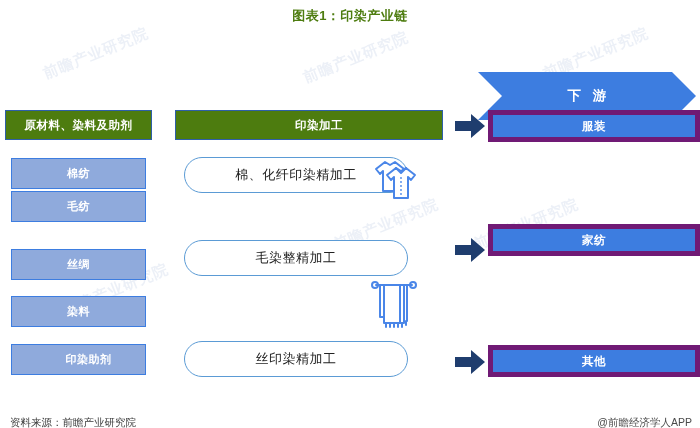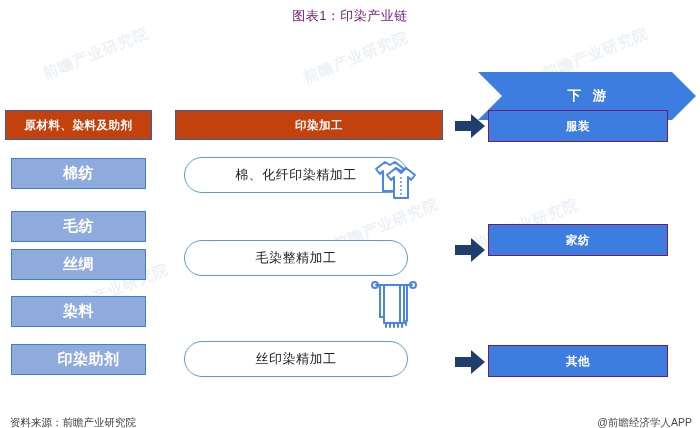--- a/index.html
+++ b/index.html
@@ -16,22 +16,22 @@
   }
 
   
   .chart-title {
     position: absolute;
     left: 0;
     top: 7px;
     width: 700px;
     text-align: center;
     font-size: 13px;
-    font-weight: normal;
-    color: #701a75;
+    font-weight: bold;
+    color: #4d7c0f;
     letter-spacing: 0.5px;
   }
 
   
   .banner-row {
     position: absolute;
     left: 0;
     top: 45px;
     width: 700px;
     height: 48px;
@@ -63,42 +63,42 @@
   .banner-down {
     left: 478px;
     width: 218px;
     clip-path: polygon(0 0, 194px 0, 218px 50%, 194px 100%, 0 100%, 24px 50%);
     margin-top: 27px;
   }
 
   
   .hdr-box {
     position: absolute;
-    background: #c2410c;
+    background: #4d7c0f;
     border: 1px solid #2E5FA8;
     color: #ffffff;
     font-size: 11.5px;
     font-weight: bold;
     display: flex;
     align-items: center;
     justify-content: center;
     letter-spacing: 0.5px;
     box-sizing: border-box;
   }
 
   
   .up-item {
     position: absolute;
     left: 11px;
     width: 135px;
     height: 31px;
     background: #8FAADC;
     border: 1px solid #3D7DE0;
     color: #ffffff;
-    font-size: 15px;
+    font-size: 11px;
     font-weight: bold;
     display: flex;
     align-items: center;
     justify-content: center;
     letter-spacing: 0.5px;
     box-sizing: border-box;
   }
 
   
   .mid-item {
@@ -115,24 +115,24 @@
     align-items: center;
     justify-content: center;
     letter-spacing: 0.5px;
     box-sizing: border-box;
   }
 
   
   .down-item {
     position: absolute;
     left: 488px;
-    width: 180px;
+    width: 212px;
     height: 32px;
     background: #3D7DE0;
-    border: 1px solid #701a75;
+    border: 5px solid #701a75;
     color: #ffffff;
     font-size: 11.5px;
     font-weight: bold;
     display: flex;
     align-items: center;
     justify-content: center;
     letter-spacing: 0.5px;
     box-sizing: border-box;
   }
 
@@ -197,21 +197,21 @@
 
 <div class="banner-row">
   <div class="banner banner-down">
       <span>下 游</span>
     </div>
 </div>
 
 <div class="hdr-box" style="left:5px; top:110px; width:147px; height:30px;">原材料、染料及助剂</div>
 
 <div class="up-item" style="top:158px;">棉纺</div>
-<div class="up-item" style="top:211px;">毛纺</div>
+<div class="up-item" style="top:191px;">毛纺</div>
 <div class="up-item" style="top:249px;">丝绸</div>
 <div class="up-item" style="top:296px;">染料</div>
 <div class="up-item" style="top:344px;padding-left:20px;">印染助剂</div>
 
 <div class="hdr-box" style="left:175px; top:110px; width:268px; height:30px;padding-left:20px;">印染加工</div>
 
 <div class="mid-item" style="top:157px;">棉、化纤印染精加工</div>
 <div class="mid-item" style="top:240px;">毛染整精加工</div>
 <div class="mid-item" style="top:341px;">丝印染精加工</div>
 

